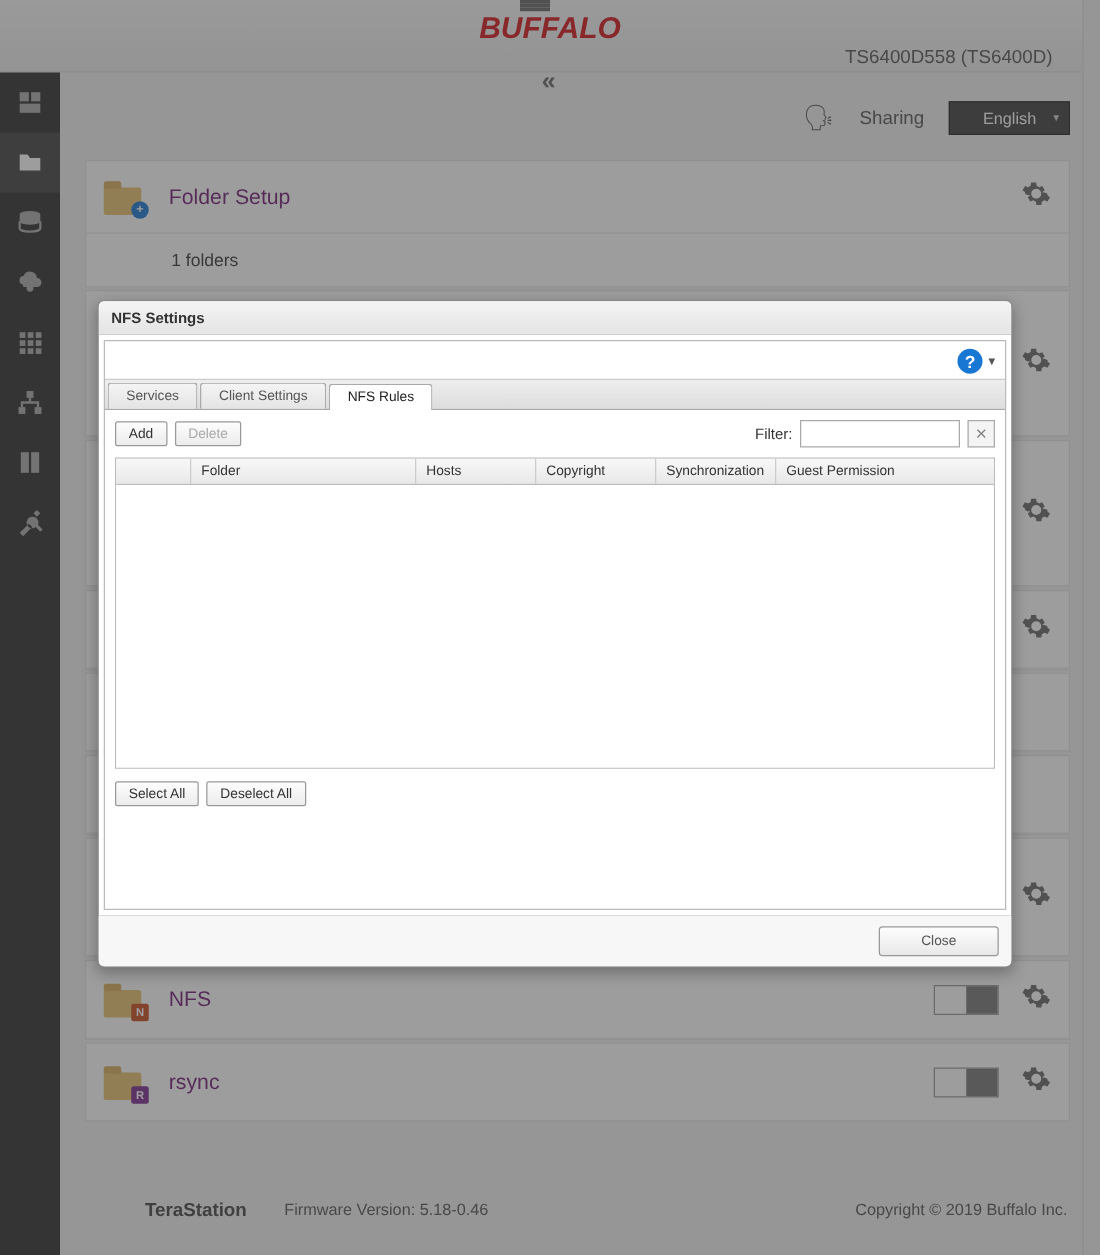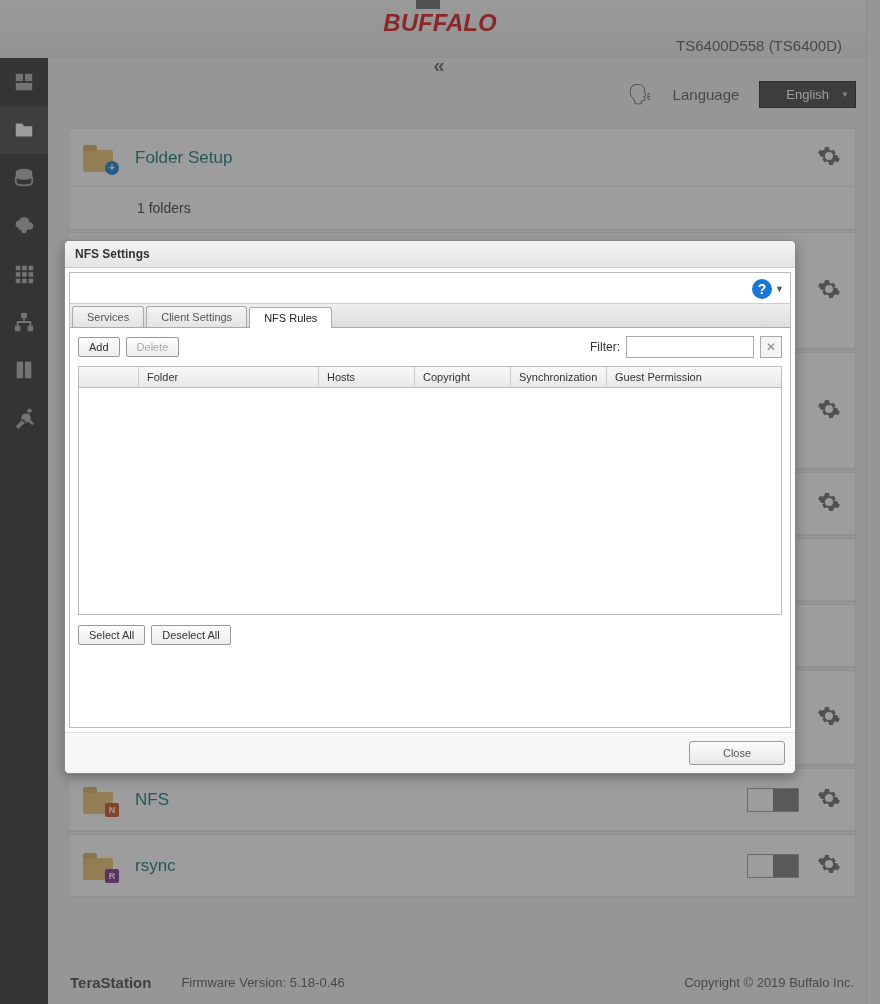--- a/index.html
+++ b/index.html
@@ -30,37 +30,37 @@
 
 
 .card-area { flex: 1; overflow: hidden; }
 .card { background: #fff; border: 1px solid #e5e5e5; margin-bottom: 2px; }
 .card-row { display: flex; align-items: center; height: 62px; padding: 0 14px; border-bottom: 1px solid #e8e8e8;}
 .card-row.first { height: 58px; }
 .card-icon { width: 34px; height: 28px; margin-right: 18px; position: relative;}
 .folder-base { width:30px; height:22px; background:#e8c06e; border-radius:2px; position:absolute; bottom:0; }
 .folder-base::before { content:""; position:absolute; top:-5px; left:0; width:14px; height:6px; background:#d8ac5a; border-radius:2px 2px 0 0;}
 .badge-dot { position:absolute; right:-2px; bottom:-3px; width:14px; height:14px; border-radius:50%; display:flex; align-items:center; justify-content:center; font-size:10px; color:#fff; font-weight:bold;}
-.card-title { font-size: 17px; color: #0f766e; }
+.card-title { font-size: 17px; color: #701a75; }
 .card-sub { font-size: 14px; color: #333; padding-left: 68px; height: 42px; display:flex; align-items:center;}
 .gear { margin-left: auto; color: #666; cursor: pointer; }
 .gear svg { width: 24px; height: 24px; fill: currentColor;}
 .toggle { width: 52px; height: 24px; border: 1px solid #999; background:#fff; display:flex; margin-right: 18px;}
 .toggle .knob { width: 50%; height: 100%; background: #777; margin-left:auto;}
 
 
-.footer { height: 44px; display: flex; align-items: center; padding: 0 2px; color: #555; font-size: 13px;}
+.footer { height: 44px; display: flex; align-items: flex-start; padding: 0 2px; color: #555; font-size: 13px; margin-left: 46px;}
 .footer .prod { font-weight: bold; font-size: 15px; color:#444; margin-right: 30px;}
 .footer .copy { margin-left: auto; }
 
 
 .overlay { position: absolute; inset: 0; background: rgba(60,60,60,0.5); }
 
 
-.dialog { position: absolute; left: 64px; top: 240px; width: 732px; background: #fff; border: 1px solid #888; border-radius: 5px; box-shadow: 0 4px 12px rgba(0,0,0,0.3); }
+.dialog { position: absolute; left: 78px; top: 240px; width: 732px; background: #fff; border: 1px solid #888; border-radius: 5px; box-shadow: 0 4px 12px rgba(0,0,0,0.3); }
 .dlg-title { background: linear-gradient(#f4f4f4,#e4e4e4); padding: 6px 10px; font-size: 12px; font-weight: bold; color: #333; border-bottom: 1px solid #ccc; border-radius: 5px 5px 0 0;}
 .dlg-body { padding: 4px; }
 .dlg-inner { border: 1px solid #bbb; }
 .help-row { display: flex; justify-content: flex-end; padding: 6px 6px 4px; }
 .help { width: 20px; height: 20px; background: #1977d4; color:#fff; border-radius:50%; display:flex; align-items:center; justify-content:center; font-weight:bold; font-size:14px; cursor:pointer; position:relative;}
 .help-caret { font-size:9px; color:#555; margin-left:3px; align-self:center;}
 .tabs { display: flex; background: linear-gradient(#eee,#ddd); border-top:1px solid #ccc; border-bottom:1px solid #aaa; padding:2px 2px 0 2px; gap:2px;}
 .tab { padding: 4px 14px; font-size: 11px; color:#555; background: linear-gradient(#f4f4f4,#e4e4e4); border:1px solid #aaa; border-bottom:none; border-radius:3px 3px 0 0; cursor:pointer;}
 .tab.active { background:#fff; color:#222; position:relative; top:1px;}
 .toolbar { display:flex; align-items:center; padding:8px; gap:6px;}
@@ -155,21 +155,21 @@
       <svg viewBox="0 0 24 24">
         <path d="M21 4l-3 3-3-3 3-3zM3 21l8-8 3 3-8 8zM14 7a5 5 0 1 0 3 9l4 4 2-2-4-4a5 5 0 0 0-5-7z"></path>
       </svg>
     </div>
 </div>
 
 <div class="main">
   <div class="page-head">
     <div class="lang">
       <span class="lang-icon">🗣</span>
-      <span>Language</span>
+      <span>Sharing</span>
       <div class="lang-select">English</div>
     </div>
   </div>
 
   <div class="card-area">
     <div class="card">
       <div class="card-row first">
         <div class="card-icon">
             <div class="folder-base"></div>
             <div class="badge-dot" style="background:#1977d4;">+</div>

